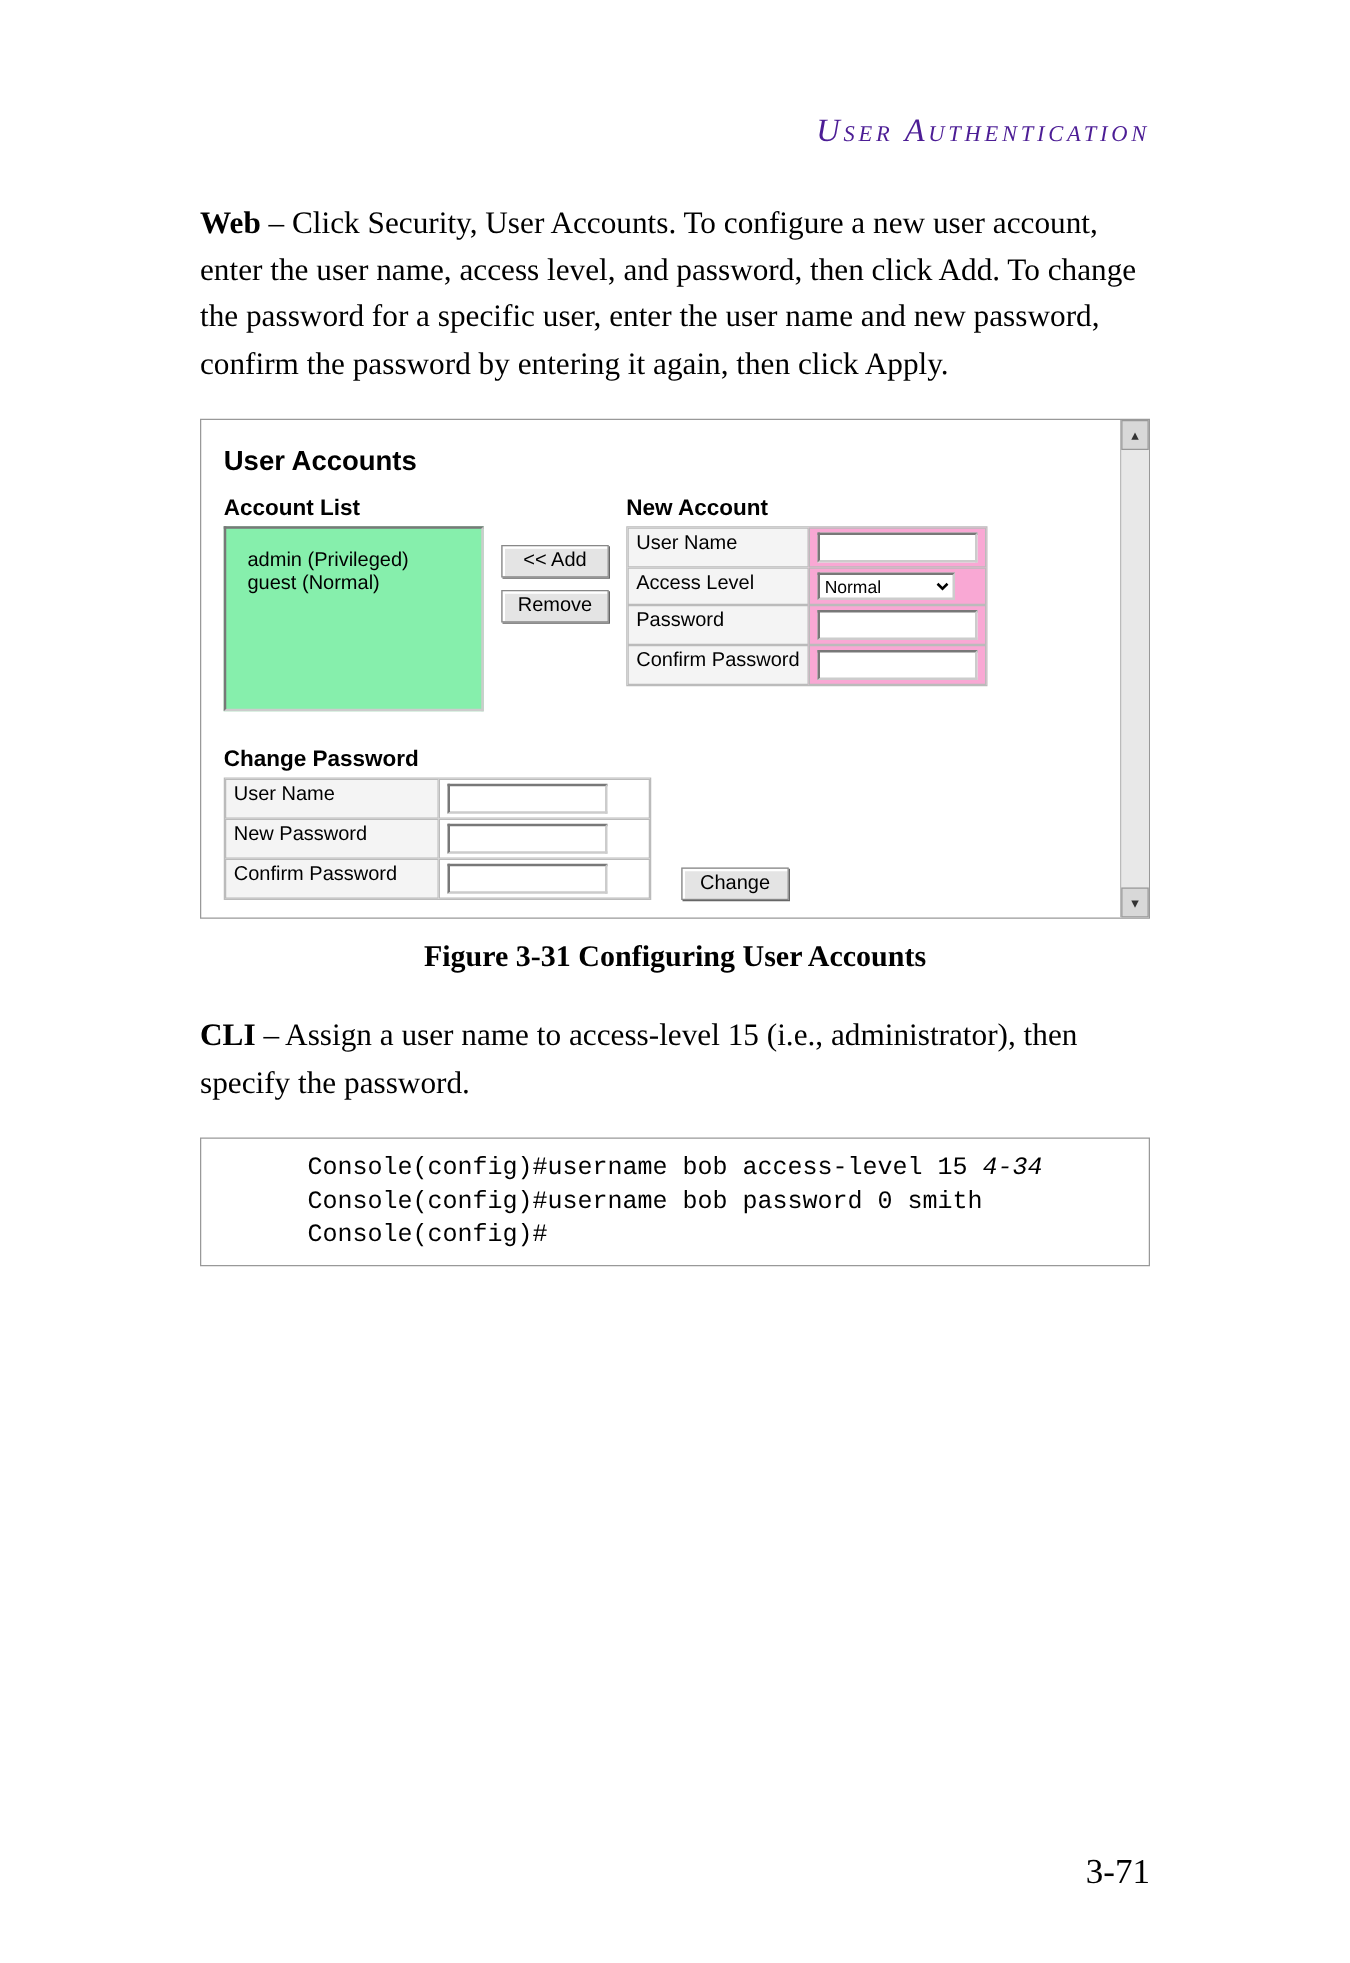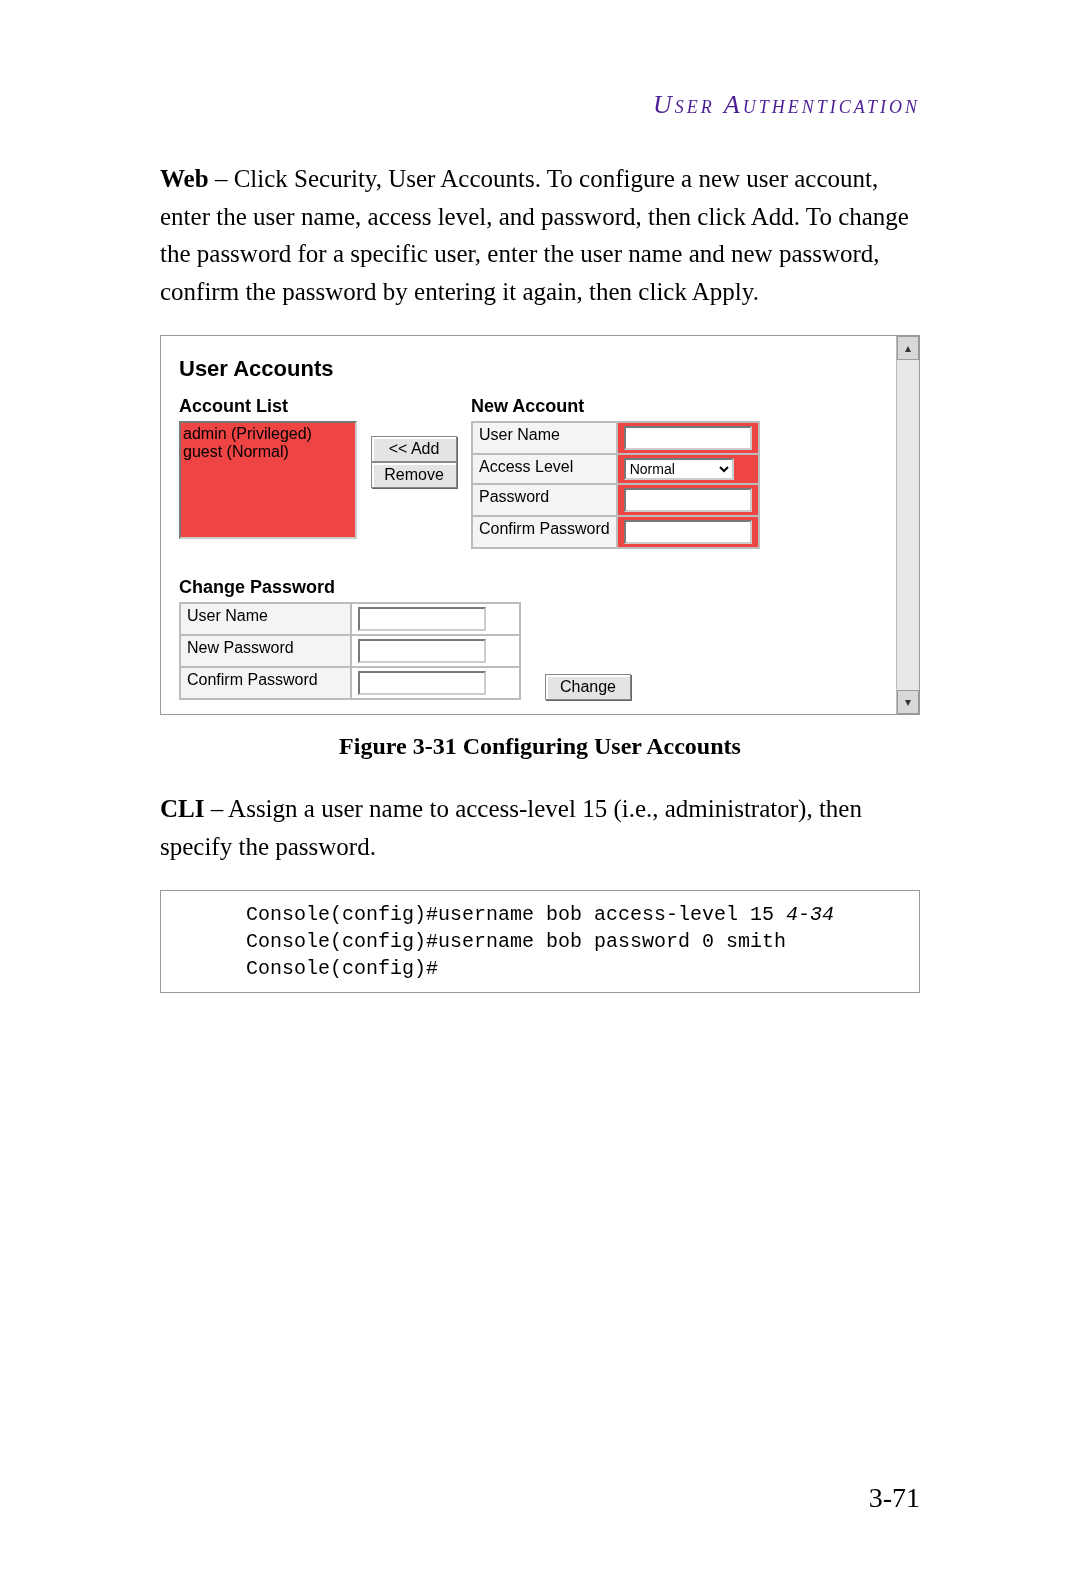--- a/index.html
+++ b/index.html
@@ -84,29 +84,29 @@
   }
   .subhead {
     font-weight: bold;
     font-size: 18px;
     margin-bottom: 4px;
   }
   .listbox {
     width: 170px;
     height: 110px;
     border: 2px inset #ccc;
-    background: #ef4444;
+    background: #86efac;
     font-size: 16px;
-    padding: 2px;
+    padding: 17px;
     overflow: hidden;
   }
   .midbtns {
     display: flex;
     flex-direction: column;
-    gap: 0;
+    gap: 10px;
     padding-top: 40px;
   }
   .winbtn {
     min-width: 86px;
     padding: 3px 10px;
     font-size: 16px;
     font-family: Arial, Helvetica, sans-serif;
     background: #e4e4e4;
     border: 1px solid #888;
     box-shadow: inset 1px 1px 0 1px #fff, 1px 1px 0 0 #666;
@@ -116,21 +116,21 @@
     grid-template-columns: auto auto;
     border: 1px solid #bbb;
   }
   .form-grid .cell {
     border: 1px solid #bbb;
     padding: 3px 6px;
     font-size: 16px;
     background: #f4f4f4;
   }
   .form-grid .cell.input-cell {
-    background: #ef4444;
+    background: #f9a8d4;
   }
   .txt-input {
     width: 120px;
     height: 18px;
     border: 2px inset #ccc;
     background: #fff;
     font-size: 14px;
   }
   .sel {
     width: 110px;

